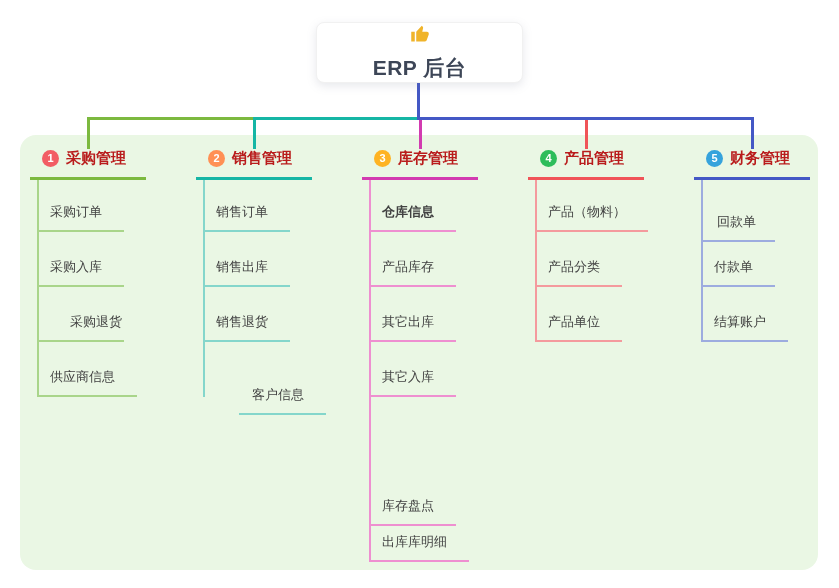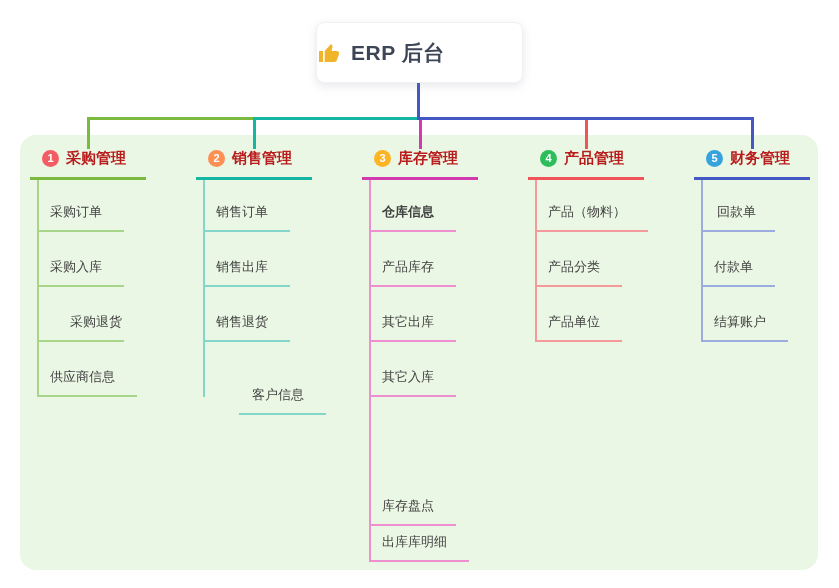--- a/index.html
+++ b/index.html
@@ -8,22 +8,23 @@
 
   #panel {
     position:absolute; left:20px; top:135px; width:798px; height:435px;
     background:#eaf7e4; border-radius:16px;
   }
 
   #root-card {
     position:absolute; left:316px; top:22px; width:207px; height:61px;
     background:#ffffff; border:1px solid #f1f1f1; border-radius:8px;
     box-shadow:0 3px 10px rgba(120,130,150,0.18);
-    display:flex; align-items:center; justify-content:flex-start; gap:10px;
+    display:flex; align-items:center; justify-content:flex-end; gap:10px;
     z-index:5;
+    flex-direction:column;
   }
   #root-card .root-label { font-size:21px; font-weight:600; color:#3d4657; letter-spacing:0.5px; }
   #root-card svg { width:24px; height:24px; }
 
   .hline, .vline { position:absolute; z-index:2; }
 
   .branch-col { position:absolute; top:148px; width:116px; z-index:3; }
   .branch-title {
     display:flex; align-items:center; gap:7px;
     padding:0 0 8px 12px; border-bottom:3px solid #000;
@@ -116,19 +117,19 @@
         <div class="child-node" style="top: 54px; width: 113px; border-bottom-color: rgb(244, 154, 157);">产品（物料）</div>
         <div class="child-node" style="top: 109px; width: 87px; border-bottom-color: rgb(244, 154, 157);">产品分类</div>
         <div class="child-node" style="top: 164px; width: 87px; border-bottom-color: rgb(244, 154, 157);">产品单位</div>
       </div>
       <div class="branch-col" style="left: 694px;">
         <div class="branch-title" style="border-bottom-color: rgb(68, 88, 197);">
           <span class="badge" style="background: rgb(54, 163, 220);">5</span>
           <span class="branch-label">财务管理</span>
         </div>
         <div class="col-vline" style="top: 32px; height: 162px; background: rgb(157, 172, 223);"></div>
-        <div class="child-node" style="top: 54px; width: 74px; border-bottom-color: rgb(157, 172, 223); padding-left: 16px;">回款单</div>
+        <div class="child-node" style="top: 64px; width: 74px; border-bottom-color: rgb(157, 172, 223); padding-left: 16px;">回款单</div>
         <div class="child-node" style="top: 109px; width: 74px; border-bottom-color: rgb(157, 172, 223);">付款单</div>
         <div class="child-node" style="top: 164px; width: 87px; border-bottom-color: rgb(157, 172, 223);">结算账户</div>
       </div>
     </div>
 
 </div>
 
 </body></html>

